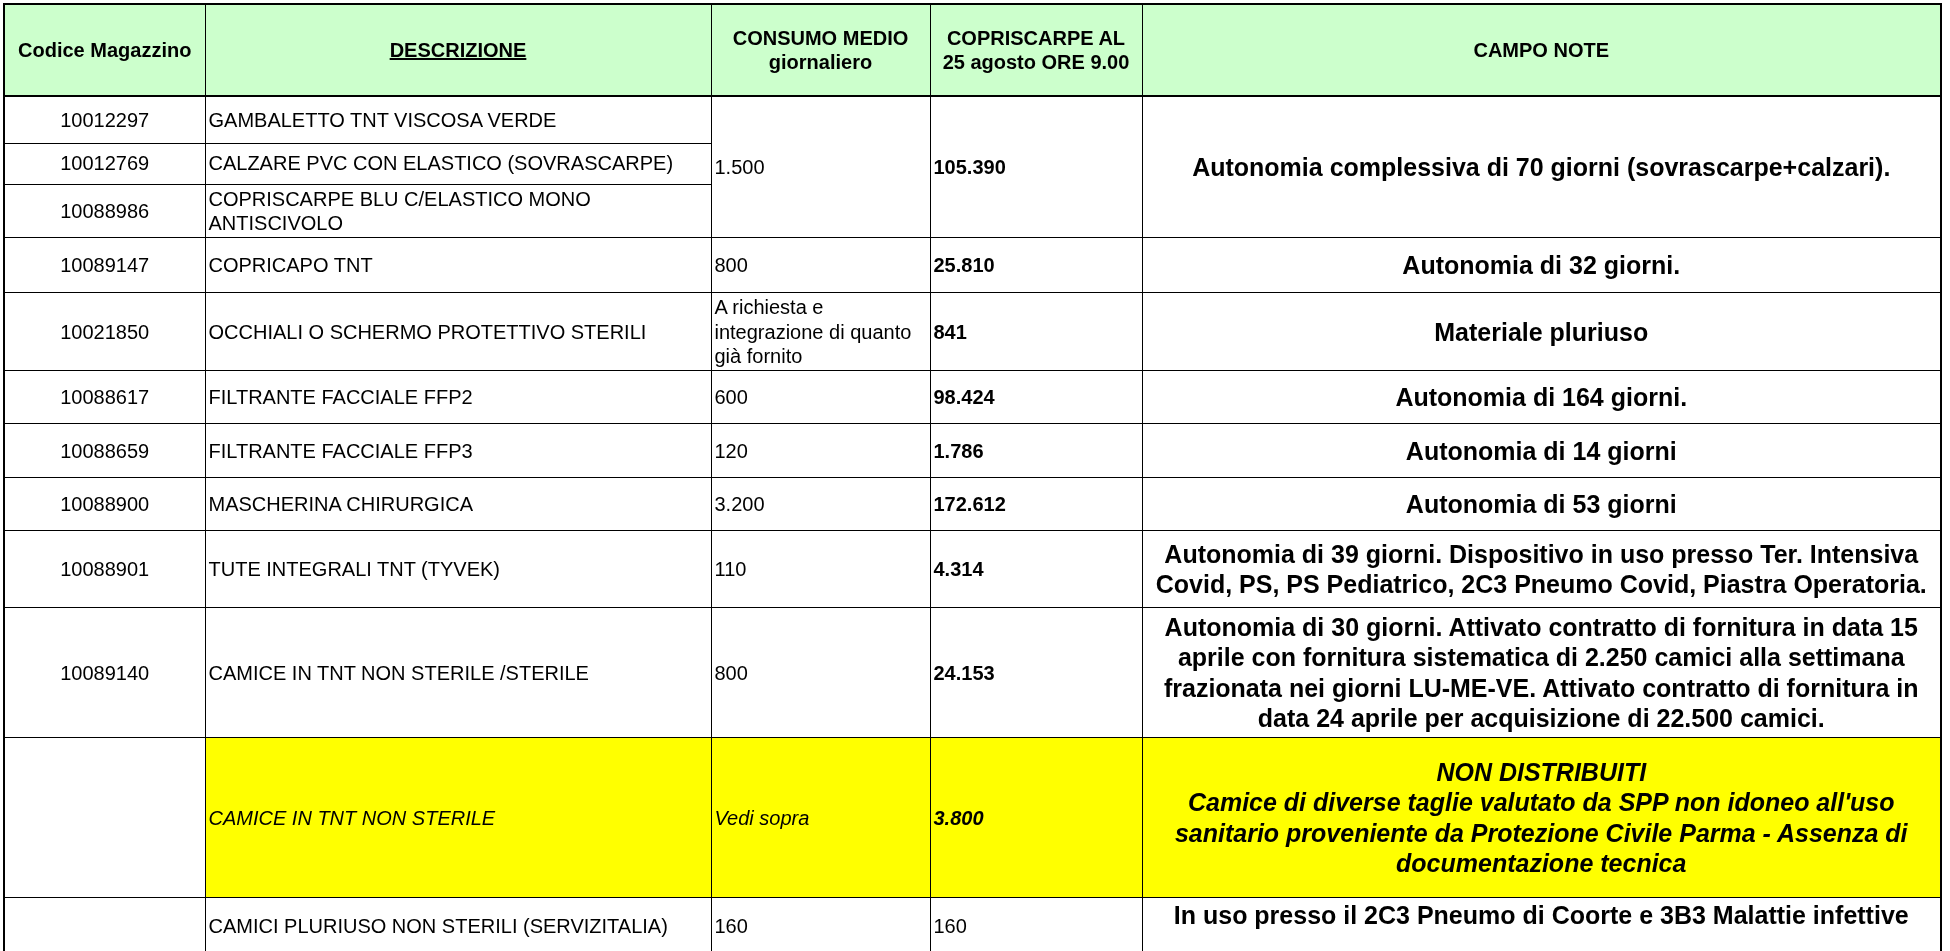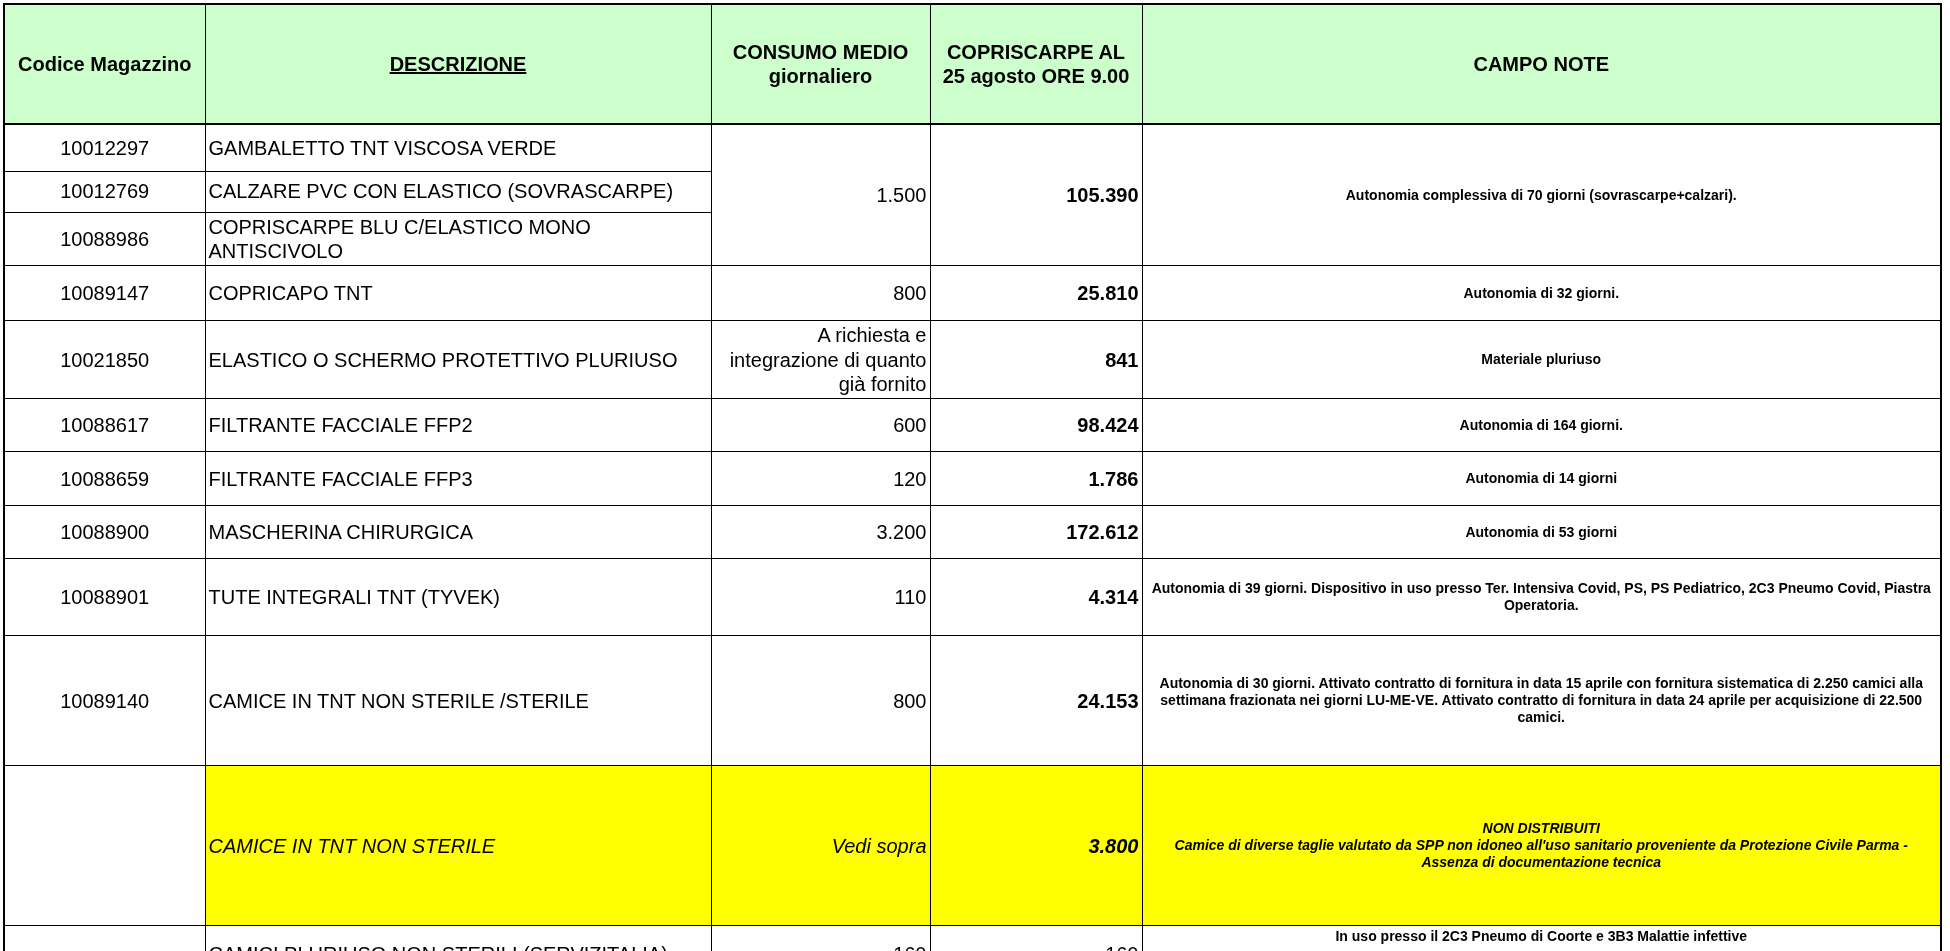--- a/index.html
+++ b/index.html
@@ -36,41 +36,41 @@
   }
   th{
     background:var(--header-bg);
     font-weight:bold;
     border-bottom:2px solid var(--border);
     text-align:center;
   }
   th.left{text-align:center;text-decoration:underline;}
   td.code{text-align:center;}
   td.desc{text-align:left;}
-  td.num{text-align:right;}
-  td.note{text-align:center;font-weight:bold;font-size:14px;}
+  td.num{text-align:left;}
+  td.note{text-align:center;font-weight:bold;font-size:25px;}
   td.bold{font-weight:bold;}
   td.top{vertical-align:top;}
   tr.hl td.hl{background:var(--highlight-bg);font-style:italic;}
   .hdr-line{display:block;}
 </style>
 </head>
 <body>
 
 <table class="sheet">
   <colgroup>
       <col class="c1">
       <col class="c2">
       <col class="c3">
       <col class="c4">
       <col class="c5">
     </colgroup>
 
   <tbody>
-      <tr style="height:120px;">
+      <tr style="height:92px;">
     <th>Codice Magazzino</th>
     <th class="left">DESCRIZIONE</th>
     <th>
       <span class="hdr-line">CONSUMO MEDIO</span>
       <span class="hdr-line">giornaliero</span>
     </th>
     <th>
       <span class="hdr-line">COPRISCARPE AL</span>
       <span class="hdr-line">25 agosto ORE 9.00</span>
     </th>
@@ -96,21 +96,21 @@
   <tr style="height:55px;">
     <td class="code">10089147</td>
     <td class="desc">COPRICAPO TNT</td>
     <td class="num">800</td>
     <td class="num bold">25.810</td>
     <td class="note">Autonomia di 32 giorni.</td>
   </tr>
 
   <tr style="height:78px;">
     <td class="code">10021850</td>
-    <td class="desc">ELASTICO O SCHERMO PROTETTIVO PLURIUSO</td>
+    <td class="desc">OCCHIALI O SCHERMO PROTETTIVO STERILI</td>
     <td class="num">A richiesta e integrazione di quanto già fornito</td>
     <td class="num bold">841</td>
     <td class="note">Materiale pluriuso</td>
   </tr>
 
   <tr style="height:53px;">
     <td class="code">10088617</td>
     <td class="desc">FILTRANTE FACCIALE FFP2</td>
     <td class="num">600</td>
     <td class="num bold">98.424</td>

